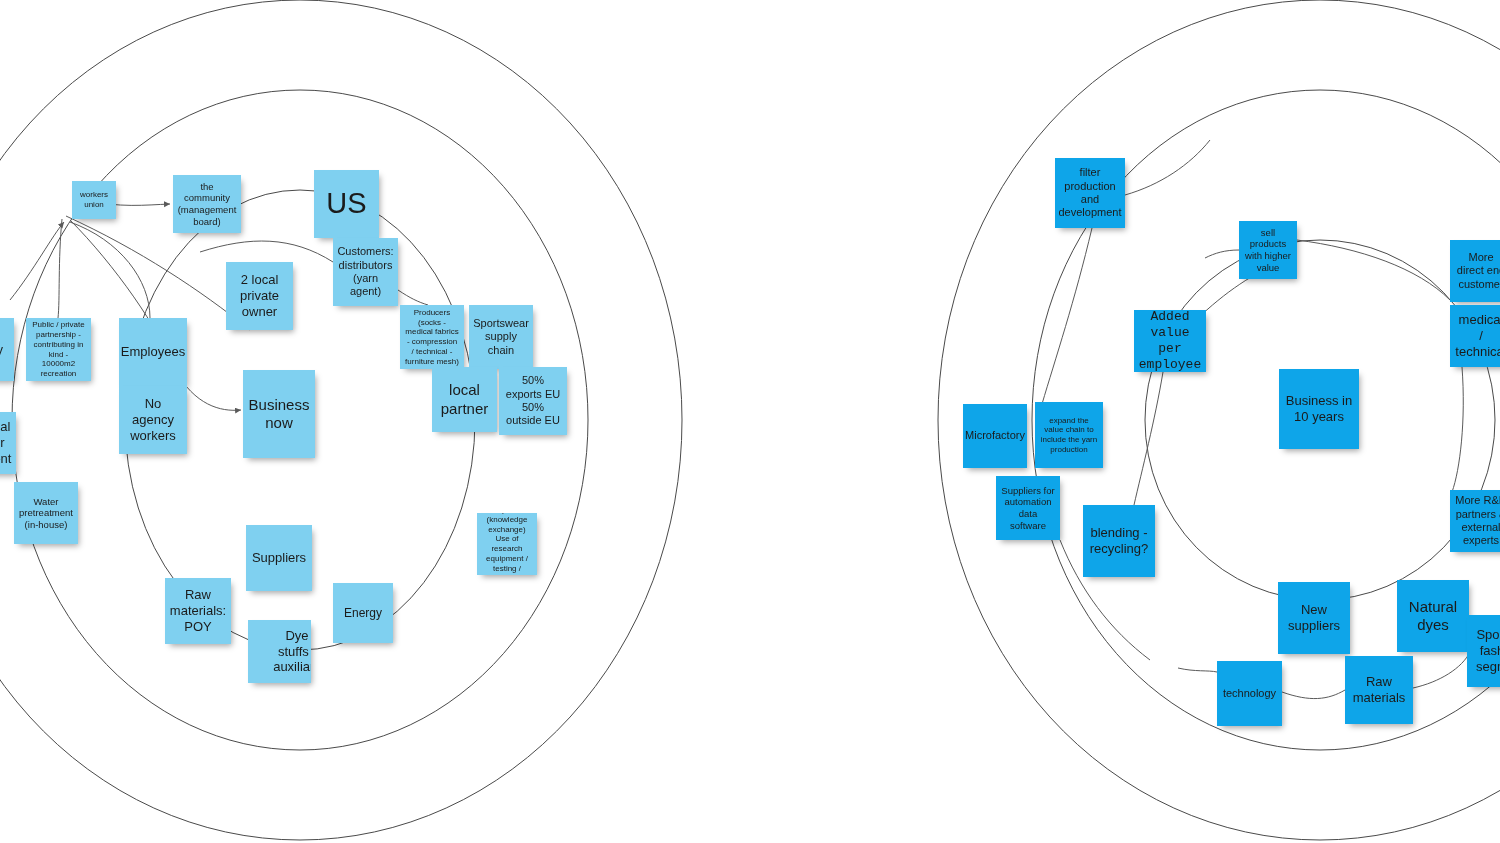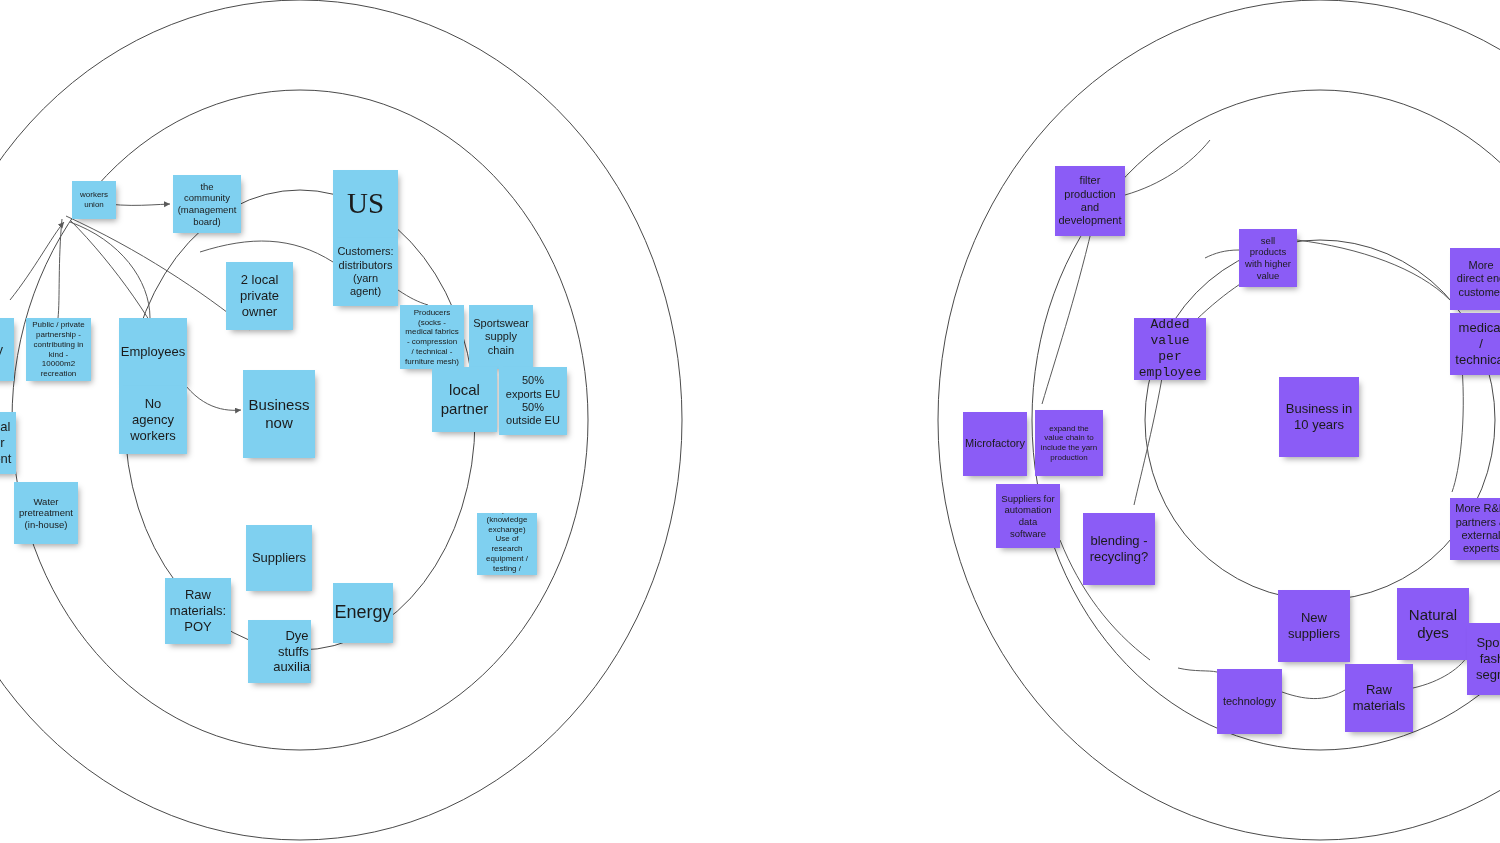--- a/index.html
+++ b/index.html
@@ -47,28 +47,28 @@
     text-align: center;
     padding: 4px 5px;
     line-height: 1.22;
     color: #1b1b1b;
     box-shadow: 3px 4px 6px -2px rgba(0,0,0,0.35);
     overflow: hidden;
     word-wrap: break-word;
     -webkit-font-smoothing: antialiased;
   }
   .note.blue  { background: #7fd0f0; }
-  .note.yellow{ background: #8b5cf6; margin-top: 8px; }
+  .note.yellow{ background: #0ea5e9; }
 
   .s-xxs { font-size: 8px;  }
   .s-xs  { font-size: 9.5px;}
   .s-sm  { font-size: 11px; }
   .s-md  { font-size: 13px; }
   .s-lg  { font-size: 15px; }
-  .s-xl  { font-size: 18px; }
+  .s-xl  { font-size: 12px; }
   .s-xxl { font-size: 29px; }
 </style>
 </head>
 <body>
 
 <div id="canvas">
 
   <svg id="rings" viewBox="0 0 1500 843" xmlns="http://www.w3.org/2000/svg">
 
     <ellipse class="ring" cx="300" cy="420" rx="382" ry="420"></ellipse>
@@ -106,21 +106,21 @@
     <path class="link" d="M1462,367 C1466,420 1460,470 1452,492"></path>
     <path class="link" d="M1060,540 C1080,590 1110,630 1150,660"></path>
     <path class="link" d="M1282,692 C1310,702 1328,700 1345,690"></path>
     <path class="link" d="M1413,688 C1440,682 1462,668 1470,652"></path>
     <path class="link" d="M1178,668 C1195,672 1208,670 1217,672"></path>
   </svg>
 
   <div id="notes-layer">
       <div class="note blue s-xxs" style="left: 40px; top: 181px; width: 44px; height: 38px; margin-left: 32px;">workers union</div>
       <div class="note blue s-xs" style="left: 173px; top: 175px; width: 68px; height: 58px;">the community (management board)</div>
-      <div class="note blue s-xxl" style="left: 333px; top: 170px; width: 65px; height: 68px; font-family: Liberation Serif, serif;">US</div>
+      <div class="note blue s-xxl" style="left: 314px; top: 170px; width: 65px; height: 68px;">US</div>
       <div class="note blue s-sm" style="left: 333px; top: 238px; width: 65px; height: 68px;">Customers: distributors (yarn agent)</div>
       <div class="note blue s-md" style="left: 226px; top: 262px; width: 67px; height: 68px;">2 local private owner</div>
       <div class="note blue s-xxs" style="left: 26px; top: 318px; width: 65px; height: 63px;">Public / private partnership - contributing in kind - 10000m2 recreation</div>
       <div class="note blue s-md" style="left: -18px; top: 318px; width: 32px; height: 63px;">ty</div>
       <div class="note blue s-md" style="left: 119px; top: 318px; width: 68px; height: 68px;">Employees</div>
       <div class="note blue s-md" style="left: 119px; top: 386px; width: 68px; height: 68px;">No agency workers</div>
       <div class="note blue s-xxs" style="left: 400px; top: 305px; width: 64px; height: 64px;">Producers (socks - medical fabrics - compression / technical - furniture mesh)</div>
       <div class="note blue s-sm" style="left: 469px; top: 305px; width: 64px; height: 64px;">Sportswear supply chain</div>
       <div class="note blue s-md" style="left: -22px; top: 412px; width: 38px; height: 62px;">cipal ter ment</div>
       <div class="note blue s-lg" style="left: 243px; top: 370px; width: 72px; height: 88px;">Business now</div>

